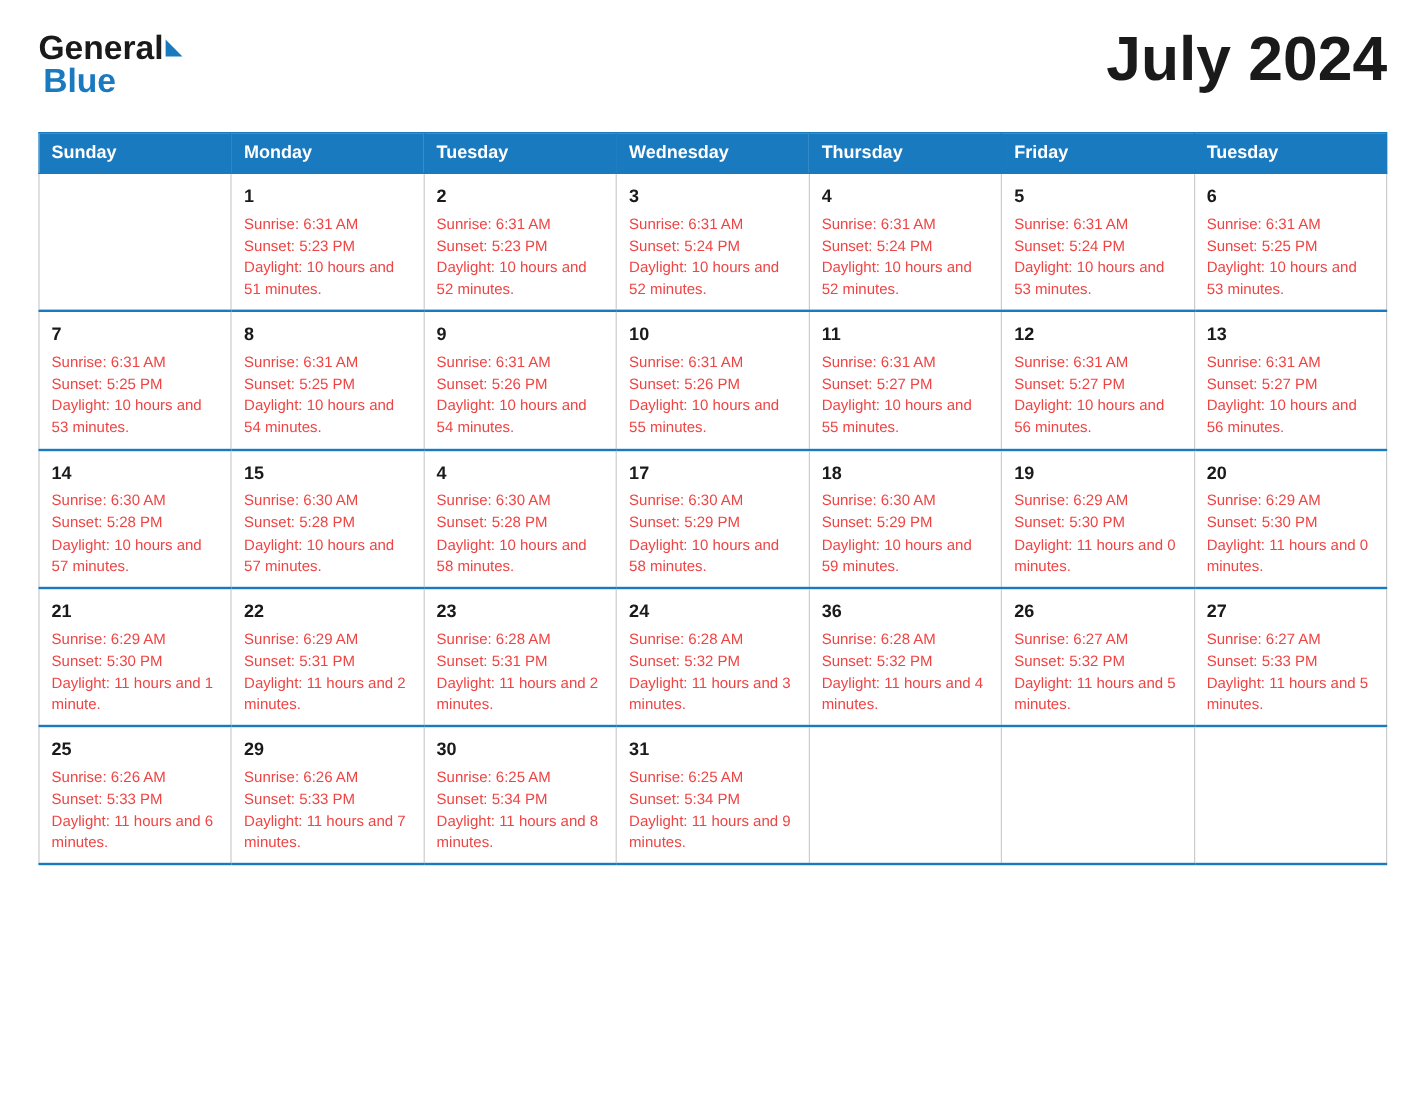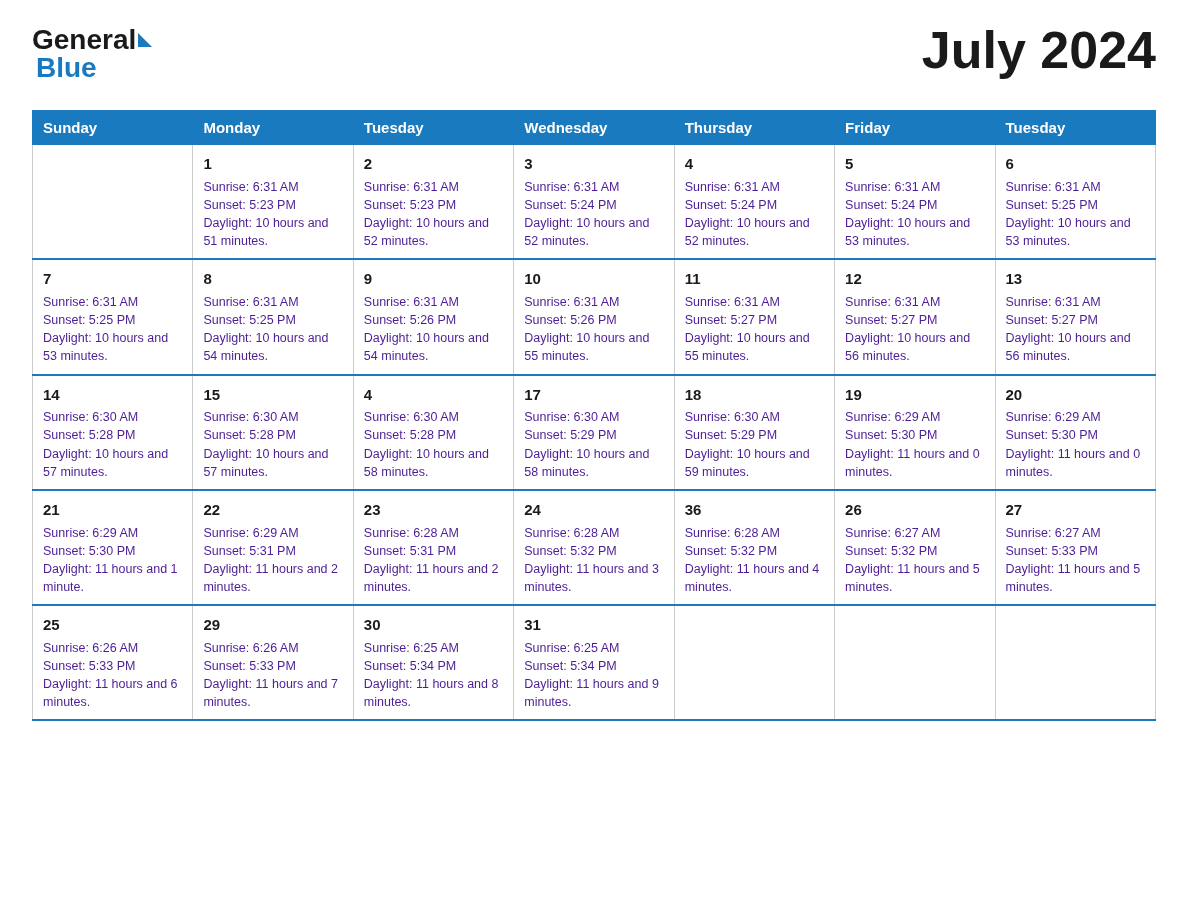--- a/index.html
+++ b/index.html
@@ -83,21 +83,21 @@
     .day-number {
       font-size: 15px;
       font-weight: bold;
       margin-bottom: 3px;
     }
     .empty-cell {
       background: #ffffff;
     }
     .sun-info {
       font-size: 12.5px;
-      color: #4c1d95;
+      color: #ef4444;
     }
   </style>
 </head>
 <body>
 
 <div class="header">
   <div class="logo">
     <div class="logo-text">
       <span class="logo-general">General</span>
       <span class="logo-arrow"></span>

